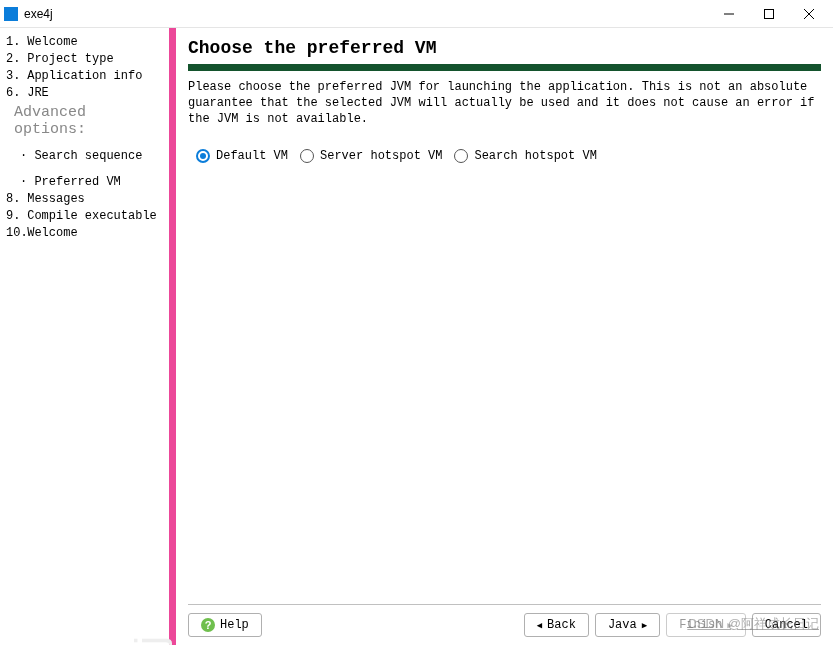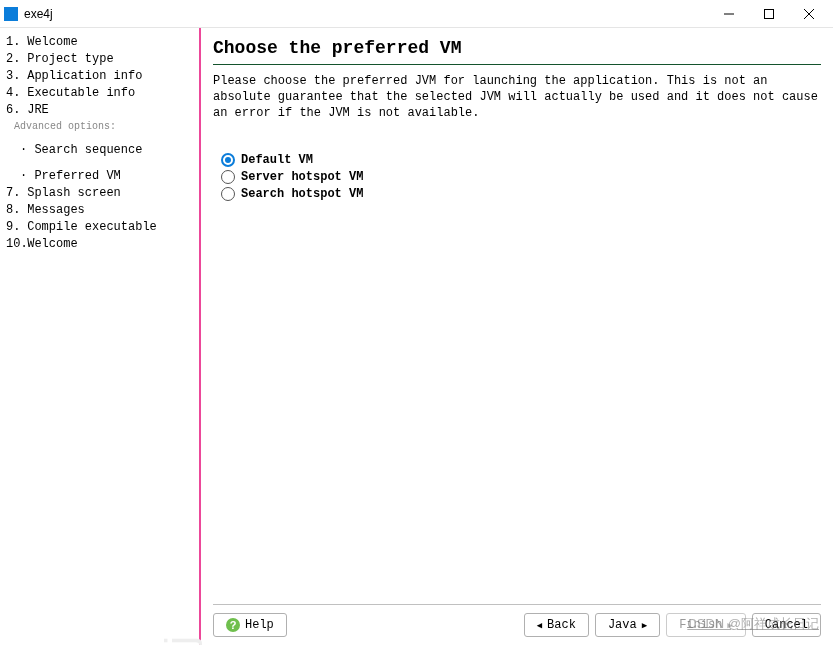--- a/index.html
+++ b/index.html
@@ -49,38 +49,38 @@
       color: #000;
       cursor: pointer;
     }
     .win-btn svg { stroke: #000; fill: none; stroke-width: 1; }
     .main-area {
       flex: 1;
       display: flex;
       overflow: hidden;
     }
     .sidebar {
-      width: 201px;
-      background: #ffffff;
-      border-right: 2px solid #ec4899;
+      width: 176px;
+      background: #ffffff;
+      border-right: 7px solid #ec4899;
       padding: 6px 4px;
       position: relative;
     }
     .nav-list { list-style: none; }
     .nav-item {
       padding: 1px 2px;
       color: #000;
       white-space: nowrap;
       cursor: pointer;
       line-height: 15px;
     }
     .nav-number { display: inline-block; width: 14px; text-align: right; }
     .nav-label-adv {
       color: #888;
-      font-size: 10px;
+      font-size: 15px;
       padding: 2px 2px 1px 10px;
       cursor: default;
     }
     .nav-sub { padding-left: 16px; margin-top: 9px; }
     .nav-item.current { font-weight: normal; }
     .brand-logo {
       position: absolute;
       bottom: 10px;
       right: -4px;
       font-family: Arial, sans-serif;
@@ -96,36 +96,35 @@
       display: flex;
       flex-direction: column;
       padding: 10px 12px 8px 12px;
     }
     .content-title {
       font-family: "Courier New", monospace;
       font-size: 18px;
       font-weight: bold;
       color: #000;
       padding-bottom: 6px;
-      border-bottom: 1px solid #14532d;
+      border-bottom: 7px solid #14532d;
       margin-bottom: 8px;
     }
     .content-desc {
       font-family: "Courier New", monospace;
       font-size: 12px;
       color: #000;
       line-height: 16px;
-      margin-bottom: 32px;
+      margin-bottom: 22px;
     }
     .radio-group {
       display: flex;
-      flex-direction: column;
-      gap: 3px;
+      flex-direction: row;
+      gap: 12px;
       padding-left: 8px;
-      font-weight: bold;
     }
     .radio-row {
       display: flex;
       align-items: center;
       gap: 6px;
       cursor: pointer;
     }
     .radio-circle {
       width: 14px;
       height: 14px;
@@ -214,26 +213,24 @@
     </div>
   </div>
 </div>
 
 <div class="main-area">
   <div class="sidebar">
     <ul class="nav-list">
       <li class="nav-item"><span class="nav-number">1.</span> <span>Welcome</span></li>
       <li class="nav-item"><span class="nav-number">2.</span> <span>Project type</span></li>
       <li class="nav-item"><span class="nav-number">3.</span> <span>Application info</span></li>
-      <li class="nav-item"><span class="nav-number">4.</span> <span>Executable info</span></li>
       <li class="nav-item"><span class="nav-number">6.</span> <span>JRE</span></li>
       <li class="nav-label-adv">Advanced options:</li>
       <li class="nav-item nav-sub"><span>·</span> <span>Search sequence</span></li>
       <li class="nav-item nav-sub current"><span>·</span> <span>Preferred VM</span></li>
-      <li class="nav-item"><span class="nav-number">7.</span> <span>Splash screen</span></li>
       <li class="nav-item"><span class="nav-number">8.</span> <span>Messages</span></li>
       <li class="nav-item"><span class="nav-number">9.</span> <span>Compile executable</span></li>
       <li class="nav-item"><span class="nav-number">10.</span> <span>Welcome</span></li>
     </ul>
     <div class="brand-logo">exe4j</div>
   </div>
 
   <div class="content">
     <div class="content-title">Choose the preferred VM</div>
     <div class="content-desc">Please choose the preferred JVM for launching the application. This is not an absolute guarantee that the selected JVM will actually be used and it does not cause an error if the JVM is not available.</div>

